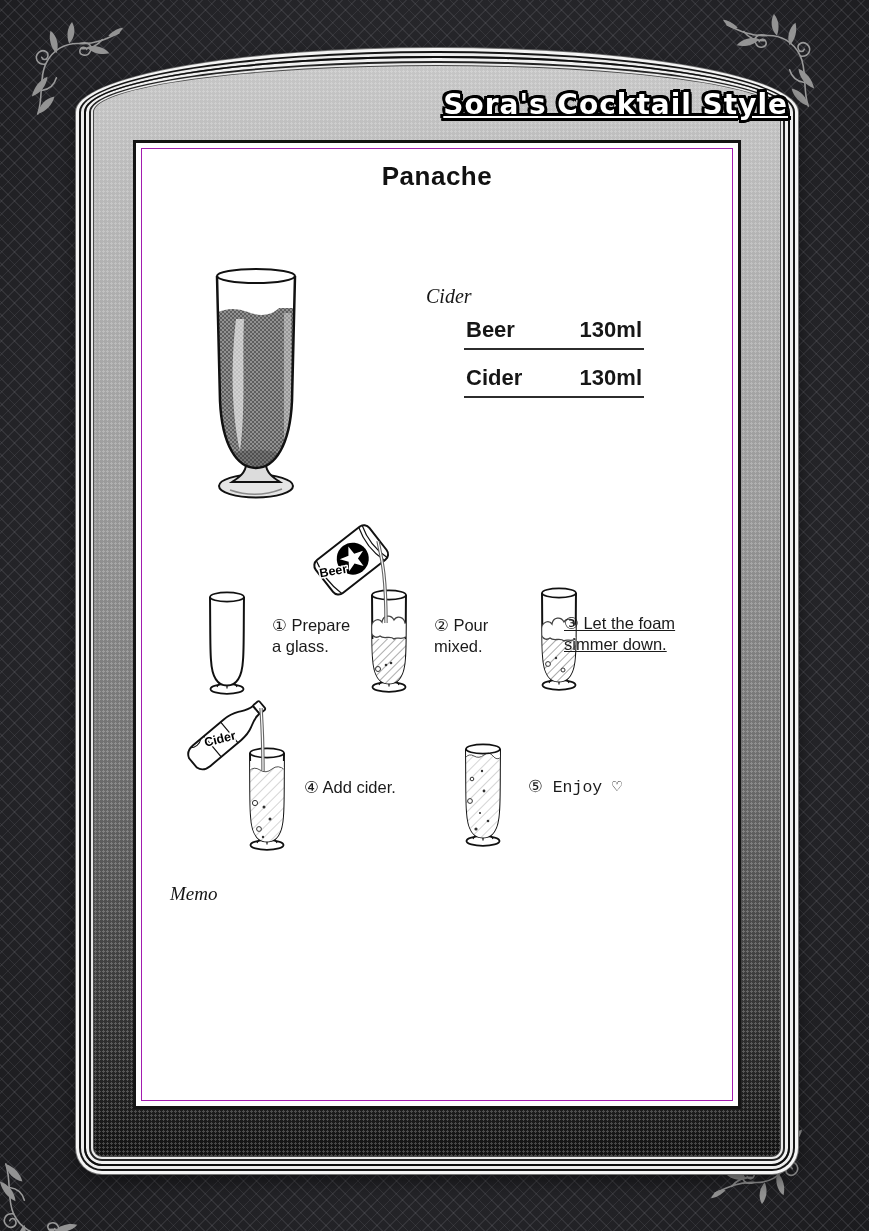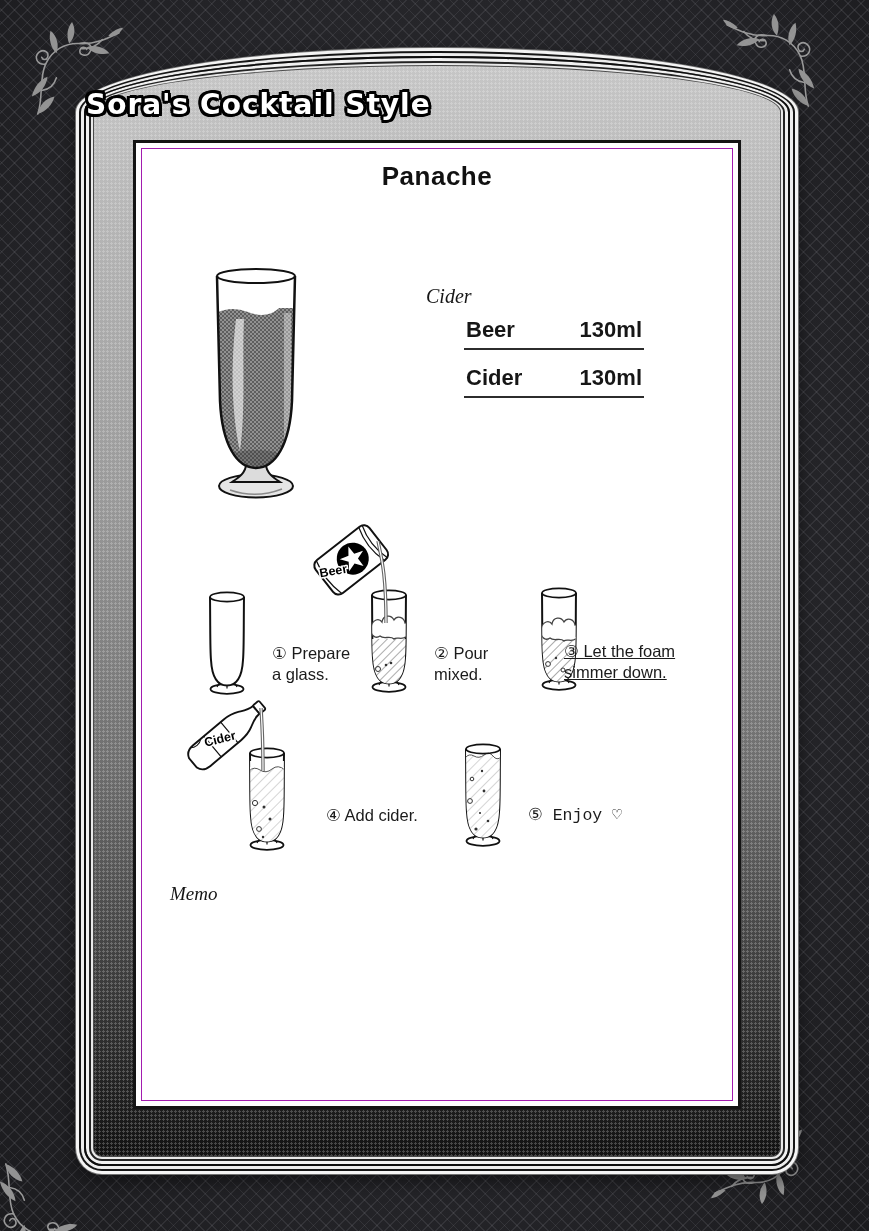--- a/index.html
+++ b/index.html
@@ -25,54 +25,55 @@
     background-image:
       radial-gradient(circle at 1.5px 1.5px, rgba(255,255,255,.22) 1px, rgba(0,0,0,0) 1.3px),
       linear-gradient(180deg,#c7c7c7 0%,#b4b4b4 16%,#999 40%,#6e6e6e 64%,#383838 85%,#101010 100%);
     background-size:4px 4px,100% 100%;
     box-shadow:
       0 0 0 3px #ededed, 0 0 0 5px #161616, 0 0 0 8px #f4f4f4, 0 0 0 9px #6f6f6f,
       0 6px 18px 9px rgba(0,0,0,.5),
       inset 0 0 0 3px #f1f1f1, inset 0 0 0 5px #242424, inset 0 0 0 7px #e9e9e9, inset 0 0 0 8px #4c4c4c;
   }
   .banner-title{
-    position:absolute;top:30px;left:0;right:0;text-align:left;
+    position:absolute;top:30px;left:0;right:0;text-align:right;
     font-weight:bold;font-size:28px;letter-spacing:1px;color:#fff;
     font-family:"DejaVu Sans",sans-serif;
     text-shadow:
       -3px 0 0 #000,3px 0 0 #000,0 -3px 0 #000,0 3px 0 #000,
       -2px -2px 0 #000,2px -2px 0 #000,-2px 2px 0 #000,2px 2px 0 #000,
       -3px -2px 0 #000,3px 2px 0 #000,-2px 3px 0 #000,2px -3px 0 #000;
+    text-decoration: underline;
   }
   .page-frame{
     position:absolute;left:47px;right:47px;top:82px;bottom:55px;
     background:#fff;border:3px solid #141414;
   }
   .page{position:absolute;inset:5px;border:1px solid #a21caf;}
 
   .page-title{position:absolute;top:12px;left:0;right:0;text-align:center;
     font-size:26px;font-weight:bold;color:#111;letter-spacing:.5px;}
 
   .il{position:absolute;}
   .main-glass{left:58px;top:112px;width:112px;height:240px;}
   .recipe-label{position:absolute;left:284px;top:136px;font:italic 20px "Liberation Serif","DejaVu Serif",serif;color:#161616;}
   .ingredients{position:absolute;left:322px;top:166px;width:180px;}
   .ing-row{display:flex;justify-content:space-between;align-items:baseline;
     font-size:22px;font-weight:bold;color:#161616;
     border-bottom:2.5px solid #2c2c2c;padding:2px 2px 5px 2px;margin-bottom:13px;}
 
-  .step-label{position:absolute;font-size:16.5px;line-height:1.28;color:#1b1b1b;margin-top:28px;}
+  .step-label{position:absolute;font-size:16.5px;line-height:1.28;color:#1b1b1b;}
   .glass1{left:60px;top:440px;width:50px;height:106px;}
   .step1{left:130px;top:466px;width:88px;}
   .pour-group{left:148px;top:366px;width:130px;height:180px;}
   .step2{left:292px;top:466px;width:70px;}
   .glass3{left:392px;top:436px;width:50px;height:106px;}
   .step3{left:422px;top:464px;width:122px;text-decoration:underline;}
   .cider-group{left:36px;top:546px;width:125px;height:158px;}
-  .step4{left:184px;top:628px;white-space:nowrap;}
+  .step4{left:162px;top:628px;white-space:nowrap;}
   .glass5{left:316px;top:592px;width:50px;height:106px;}
   .step5{left:386px;top:628px;white-space:nowrap;font-family:Liberation Mono, monospace;}
 
   .memo-label{position:absolute;left:28px;top:734px;font:italic 19px "Liberation Serif","DejaVu Serif",serif;color:#161616;}
   .memo-text{position:absolute;left:54px;top:788px;width:476px;
     font-family:"Liberation Serif","DejaVu Serif",serif;font-size:19.5px;line-height:1.5;color:#1a1a1a;}
 
   svg text{font-family:"Liberation Sans","DejaVu Sans",sans-serif;}
 </style>
 </head>

